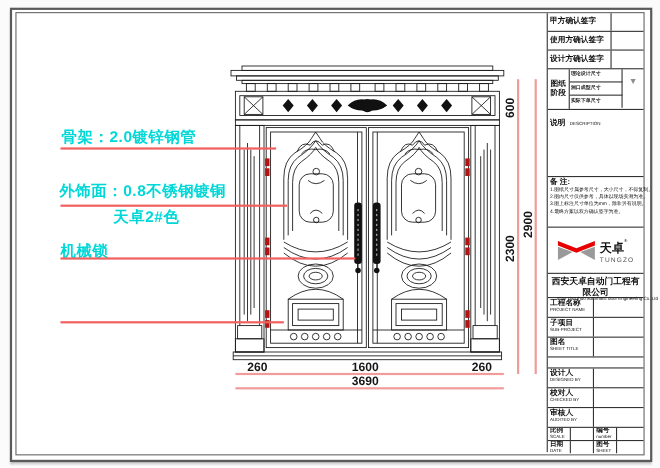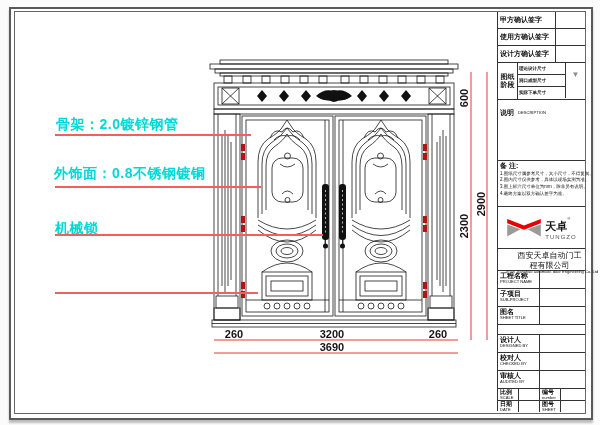--- a/index.html
+++ b/index.html
@@ -154,28 +154,29 @@
         <circle cx="126" cy="38" r="6"></circle>
       </g>
     </g>
   </svg>
 
   <div class="abs ann" style="left:56px;top:116px;">骨架：2.0镀锌钢管</div>
   <div class="abs leader" style="left:55px;top:134px;width:196px;"></div>
 
   <div class="abs ann" style="left:54px;top:165px;">外饰面：0.8不锈钢镀铜</div>
   <div class="abs leader" style="left:55px;top:186px;width:206px;"></div>
+  <div class="abs ann" style="left:103px;top:189px;">天卓2#色</div>
 
   <div class="abs ann" style="left:55px;top:220px;">机械锁</div>
   <div class="abs leader" style="left:55px;top:234px;width:268px;"></div>
 
   <div class="abs leader" style="left:55px;top:292px;width:203px;"></div>
 
   <div class="abs dimtext" style="left:216px;top:328px;width:36px;">260</div>
-  <div class="abs dimtext" style="left:308px;top:328px;width:48px;">3200</div>
+  <div class="abs dimtext" style="left:308px;top:328px;width:48px;">1600</div>
   <div class="abs dimtext" style="left:420px;top:328px;width:36px;">260</div>
   <div class="abs dimline" style="left:214px;top:339px;width:244px;height:2px;"></div>
   <div class="abs dimtext" style="left:308px;top:341px;width:48px;">3690</div>
   <div class="abs dimline" style="left:214px;top:352px;width:244px;height:2px;"></div>
 
   <div class="abs dimline" style="left:470px;top:72px;width:2px;height:268px;"></div>
   <div class="abs dimline" style="left:486px;top:72px;width:2px;height:268px;"></div>
   <div class="abs dimtext rot" style="left:446px;top:92px;width:36px;">600</div>
   <div class="abs dimtext rot" style="left:443px;top:220px;width:42px;">2300</div>
   <div class="abs dimtext rot" style="left:460px;top:198px;width:42px;">2900</div>
@@ -243,21 +244,21 @@
         <polygon points="2,11 24,19 2,31" fill="#9a9a9a"></polygon>
         <polygon points="58,11 36,19 58,31" fill="#9a9a9a"></polygon>
       </svg>
       <div style="text-align:left;">
         <span style="font-size:11px;font-weight:bold;line-height:1;">天卓</span><span style="font-size:4px;vertical-align:top;">®</span>
         <span style="display:block;font-size:6px;letter-spacing:1px;color:#555;line-height:1;">TUNGZO</span>
       </div>
     </div>
 
     <div class="sec" style="top:237px;height:22px;border-bottom:1px solid #333;text-align:center;padding-top:2px;">
-      <span style="display:block;font-size:8px;font-weight:normal;line-height:1.2;margin-left:16px;">西安天卓自动门工程有限公司</span>
+      <span style="display:block;font-size:8px;font-weight:bold;line-height:1.2;">西安天卓自动门工程有限公司</span>
       <span class="en" style="display:block;transform-origin:50% 0;">Xi'an Tianzhuo automatic door Engineering Co. Ltd</span>
     </div>
 
     <div class="sec" style="top:259px;">
       <div class="row" style="height:18px;">
         <div class="cell rb" style="width:42px;padding:1px 0 0 2px;">
           <span class="cn">工程名称</span>
           <span class="en">PROJECT NAME</span>
           </div>
         <div class="cell" style="width:45px;"></div>

